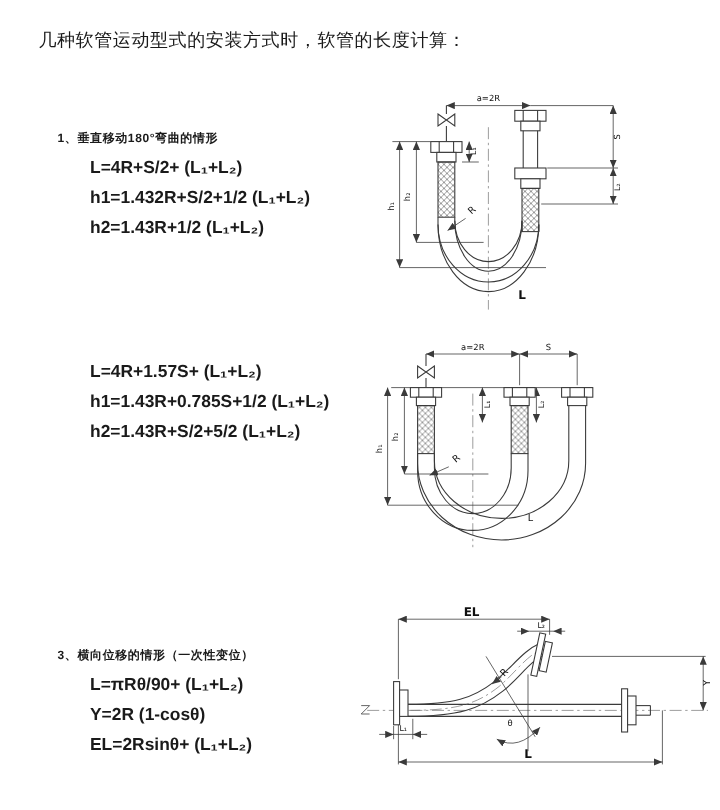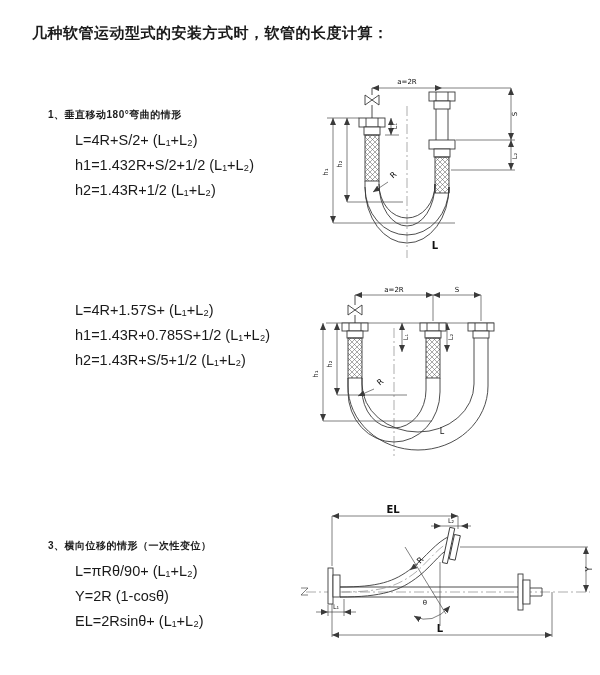--- a/index.html
+++ b/index.html
@@ -1,26 +1,26 @@
 <!DOCTYPE html>
 <html><head>
 <meta charset="utf-8">
 <style>
   html,body{margin:0;padding:0;}
   body{
     width:600px;height:675px;position:relative;background:#ffffff;
     font-family:"Liberation Sans","DejaVu Sans",sans-serif;color:#1a1a1a;overflow:hidden;
   }
-  .title{position:absolute;left:32px;top:24px;font-size:15px;font-weight:700;margin:0;letter-spacing:.5px;}
+  .title{position:absolute;left:32px;top:24px;font-size:15px;font-weight:400;margin:0;letter-spacing:.5px;}
   .sec{position:absolute;left:48px;}
   #s1{top:108px}
   #s2{top:302px}
   #s3{top:539px}
   .sec h2{font-size:10px;font-weight:700;margin:0 0 10px;letter-spacing:.5px;}
-  .sec .f{font-size:14.5px;font-weight:400;margin:0 0 9px;padding-left:27px;white-space:pre;}
+  .sec .f{font-size:14.5px;font-weight:700;margin:0 0 9px;padding-left:27px;white-space:pre;}
   .diag{position:absolute;}
   #d1{left:315px;top:72px;}
   #d2{left:312px;top:282px;}
   #d3{left:298px;top:502px;}
   svg{overflow:visible;}
   svg text{font-family:"DejaVu Sans","Liberation Sans",sans-serif;fill:#111;}
   .ln{stroke:#3a3a3a;stroke-width:.9;fill:none;}
   .fw{stroke:#3a3a3a;stroke-width:.9;fill:#ffffff;}
   .dim{stroke:#3a3a3a;stroke-width:.65;fill:none;}
   .cl{stroke:#777;stroke-width:.6;stroke-dasharray:10 3 2 3;fill:none;}
@@ -41,21 +41,21 @@
   <section class="sec" id="s1">
     <h2>1、垂直移动180°弯曲的情形</h2>
     <p class="f">L=4R+S/2+ (L₁+L₂)</p>
     <p class="f">h1=1.432R+S/2+1/2 (L₁+L₂)</p>
     <p class="f">h2=1.43R+1/2 (L₁+L₂)</p>
   </section>
 
   <section class="sec" id="s2">
     <p class="f">L=4R+1.57S+ (L₁+L₂)</p>
     <p class="f">h1=1.43R+0.785S+1/2 (L₁+L₂)</p>
-    <p class="f">h2=1.43R+S/5+1/2 (L₁+L₂)</p>
+    <p class="f">h2=1.43R+S/2+5/2 (L₁+L₂)</p>
   </section>
 
   <section class="sec" id="s3">
     <h2>3、横向位移的情形（一次性变位）</h2>
     <p class="f">L=πRθ/90+ (L₁+L₂)</p>
     <p class="f">Y=2R (1-cosθ)</p>
     <p class="f">EL=2Rsinθ+ (L₁+L₂)</p>
   </section>
 
   <svg id="d1" class="diag" width="230" height="190" viewBox="0 0 230 190">

